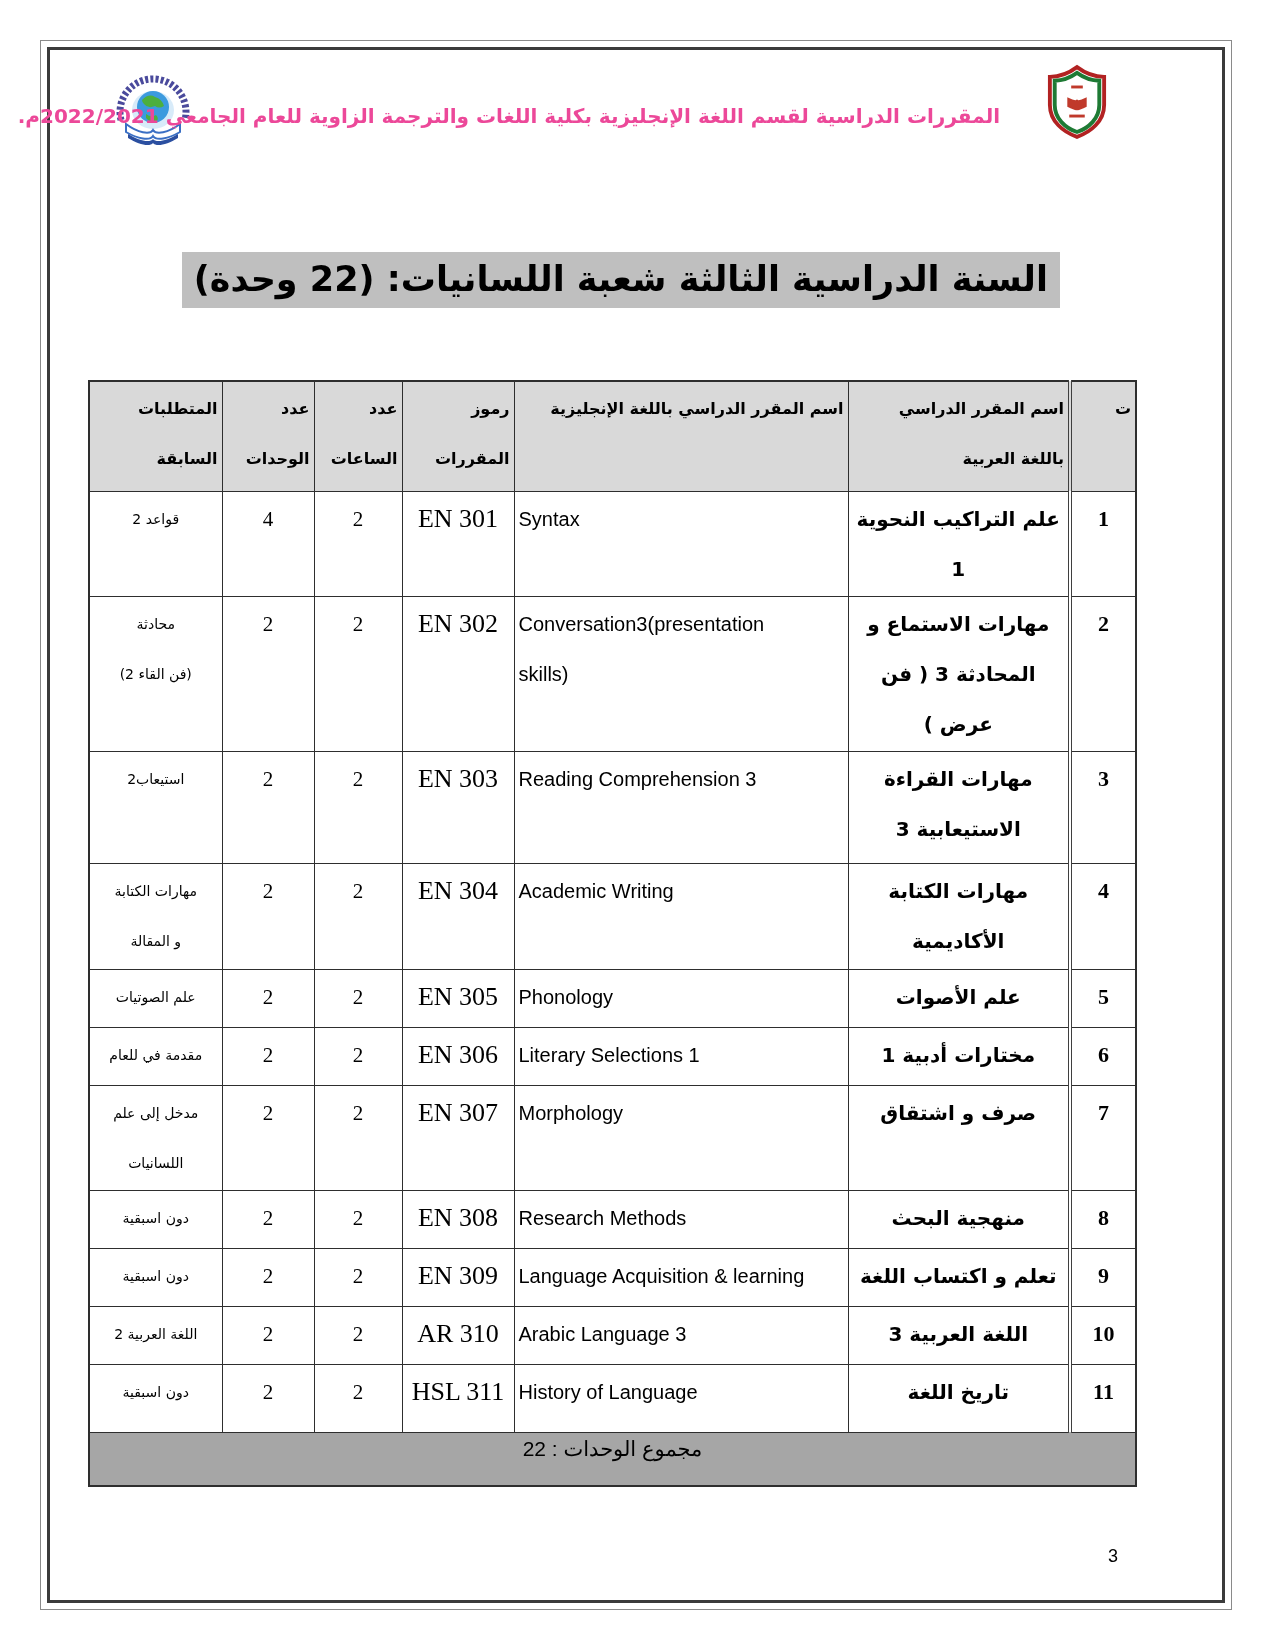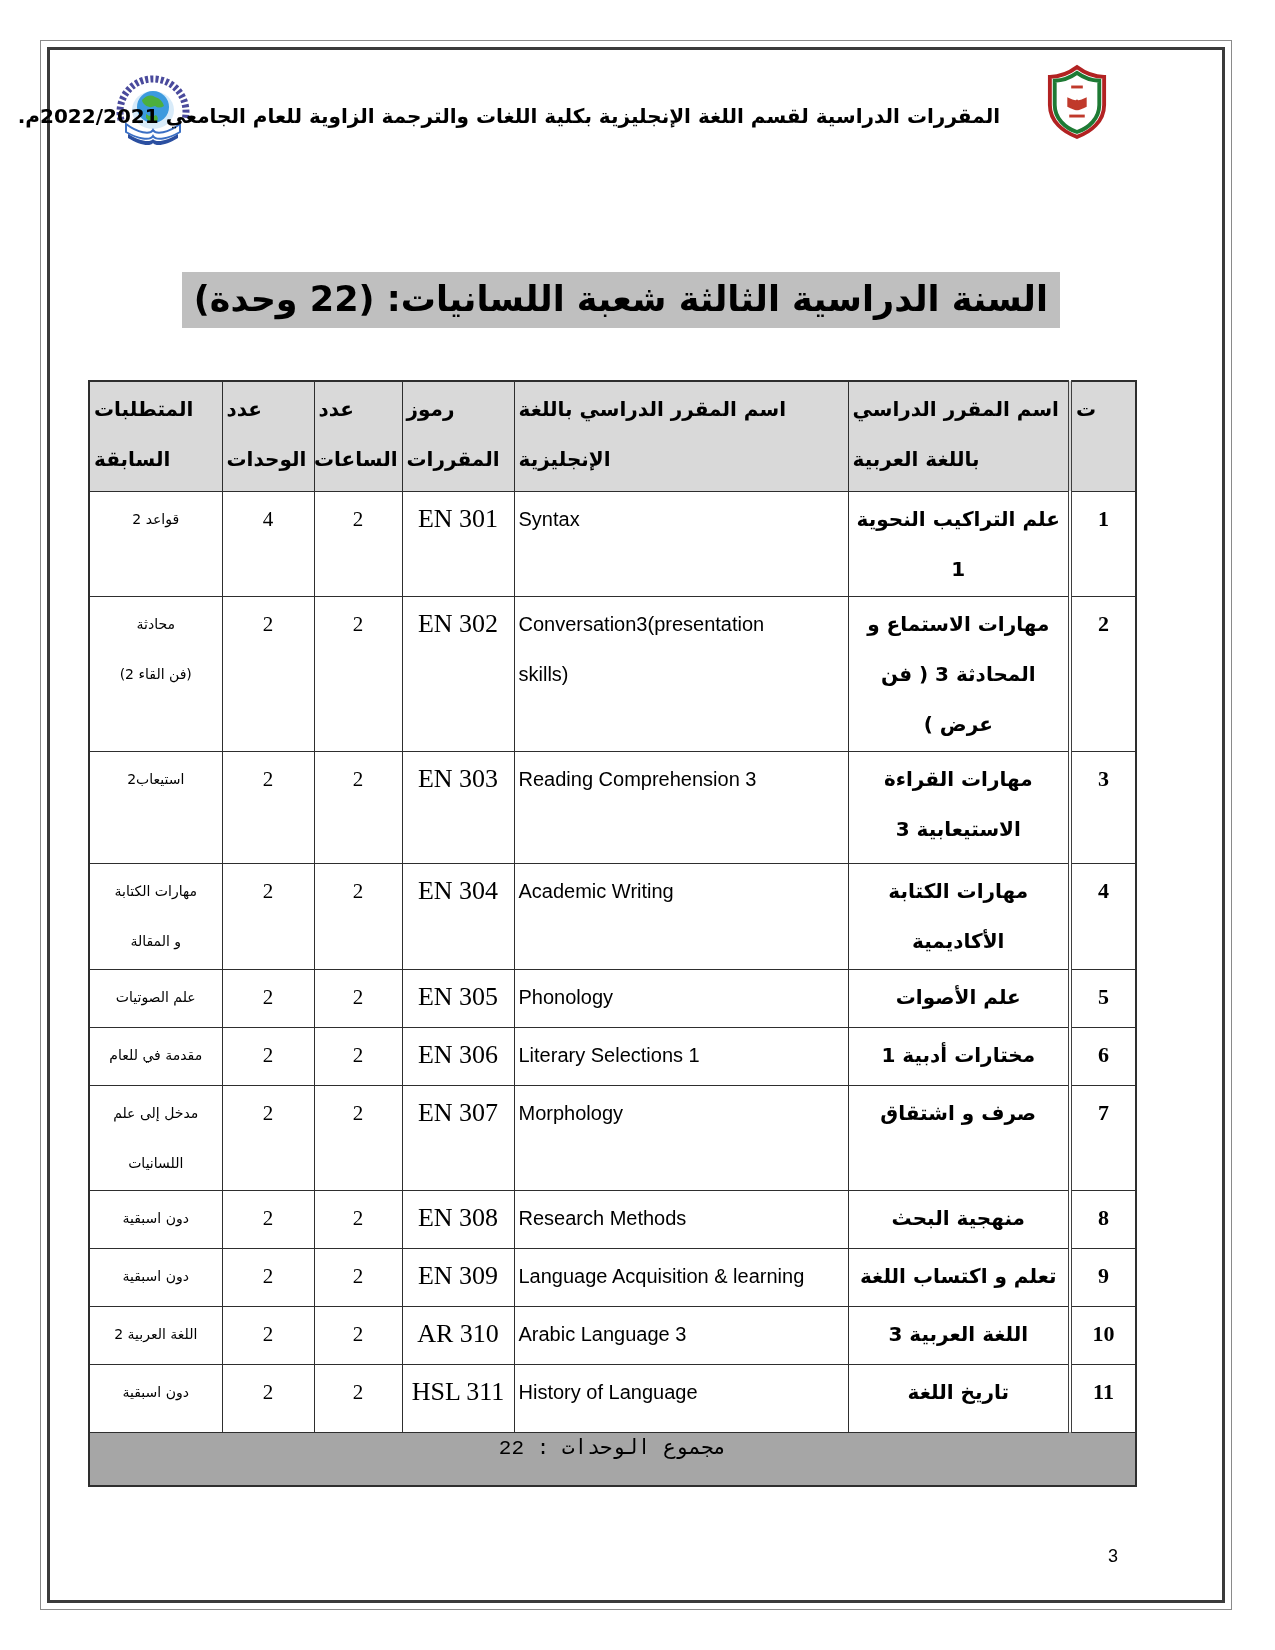--- a/index.html
+++ b/index.html
@@ -16,34 +16,33 @@
     border:1px solid #8a8a8a;box-sizing:border-box;
   }
   .frame-inner{
     position:absolute;left:47px;top:47px;width:1178px;height:1556px;
     border:3px solid #3b3b3b;box-sizing:border-box;
   }
   
   .doc-header-line{
     position:absolute;top:104px;left:200px;width:800px;
     direction:rtl;
-    font-size:20px;font-weight:bold;color:#000000;
+    font-size:20px;font-weight:bold;color:#ec4899;
     font-family:"DejaVu Sans",sans-serif;white-space:nowrap;
   }
   .logo-left{position:absolute;left:106px;top:68px;width:92px;height:84px;}
   .logo-right{position:absolute;left:1046px;top:64px;width:62px;height:76px;}
   
   .section-title{
     position:absolute;top:252px;right:215px;
     background:#bfbfbf;
     direction:rtl;white-space:nowrap;
     font-size:35px;font-weight:bold;color:#000;
     padding:7px 12px 9px 12px;
     font-family:"DejaVu Sans",sans-serif;
-    margin-top:20px;
   }
   
   table.courses{
     position:absolute;left:88px;top:380px;
     width:1047px;
     border-collapse:collapse;
     direction:rtl;
     table-layout:fixed;
     border:2px solid #2e2e2e;
   }
@@ -51,22 +50,22 @@
     border:1px solid #2e2e2e;
     vertical-align:top;
     padding:2px 4px;
     white-space:pre-line;
     box-sizing:border-box;
     line-height:50px;
     color:#000;
   }
   table.courses thead th{
     background:#d9d9d9;
-    font-weight:bold;font-size:20px;
-    text-align:left;
+    font-weight:bold;font-size:16px;
+    text-align:right;
     font-family:"DejaVu Sans",sans-serif;
   }
   tr.hdr{height:110px;}
   .c-idx{
     text-align:center;font-weight:bold;
     font-family:"Liberation Serif","DejaVu Serif",serif;font-size:22px;
     border-left:4px double #3f3f3f !important;
   }
   th.c-idx{font-family:"DejaVu Sans",sans-serif;font-size:20px;}
   .c-ar{
@@ -92,21 +91,21 @@
     font-family:"DejaVu Sans",sans-serif;
   }
   .rw-1{height:58px;}.rw-2{height:116px;}.rw-3{height:112px;}.rw-4{height:106px;}
   .rw-5{height:58px;}.rw-6{height:58px;}.rw-7{height:96px;}.rw-8{height:58px;}
   .rw-9{height:58px;}.rw-10{height:58px;}.rw-11{height:68px;}
   tr.total-row{height:54px;}
   tr.total-row td{
     background:#a6a6a6;
     text-align:center;vertical-align:middle;
     font-size:21px;font-weight:normal;line-height:1.2;
-    font-family:Liberation Mono, monospace;
+    font-family:Liberation Sans, sans-serif;
     padding-bottom:22px;
   }
   .page-number{
     position:absolute;left:1108px;top:1546px;
     font-size:18px;color:#000;
     font-family:"Liberation Sans","DejaVu Sans",sans-serif;
   }
 </style>
 </head>
 <body>

